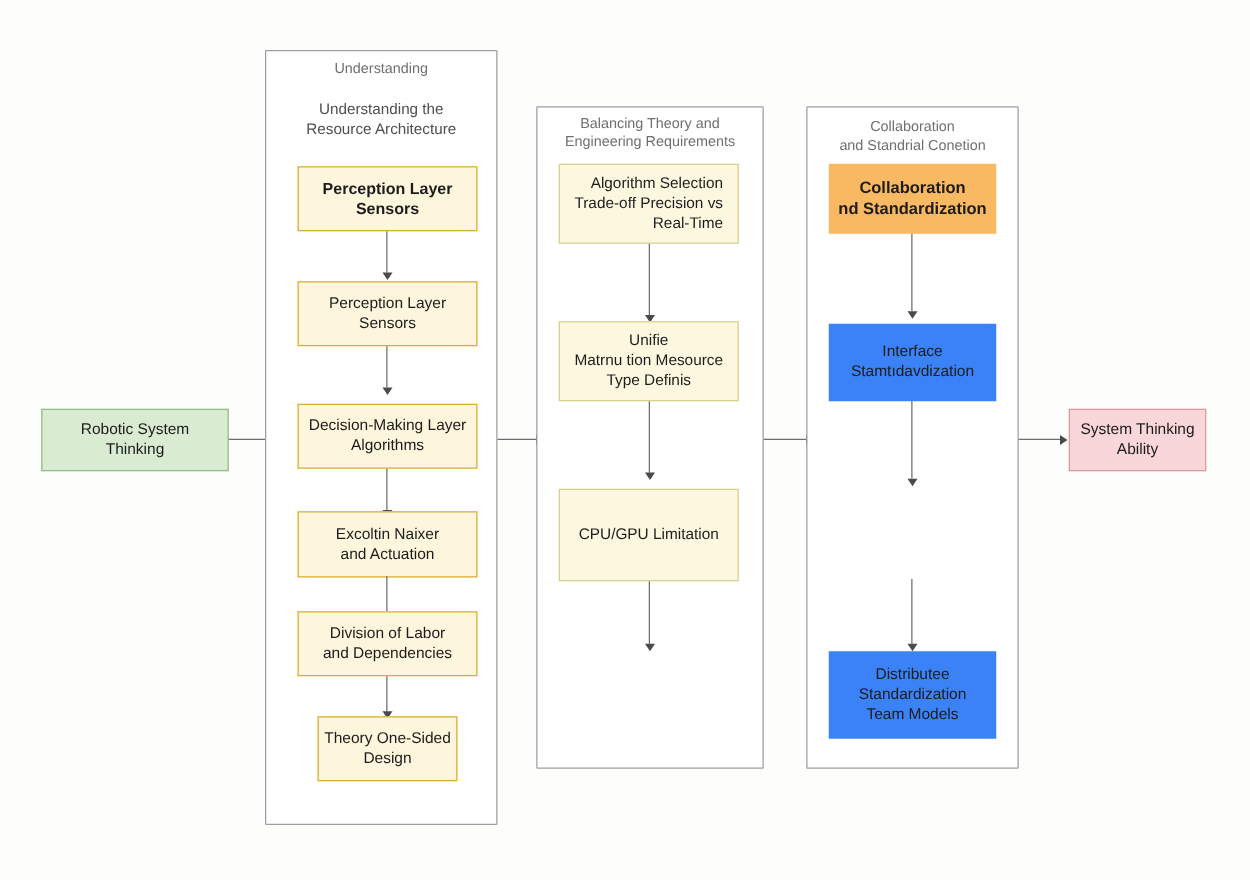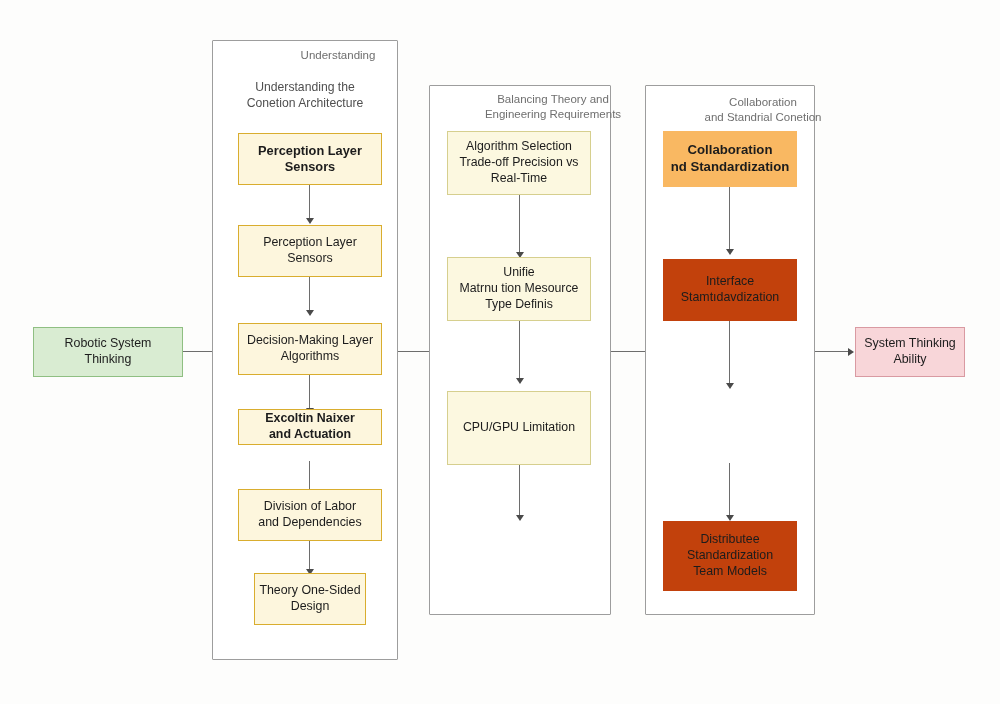--- a/index.html
+++ b/index.html
@@ -42,21 +42,20 @@
     border-radius: 1px;
   }
   .group-title {
     position: absolute;
     box-sizing: border-box;
     text-align: center;
     color: #6f6f6f;
     font-size: 11.5px;
     line-height: 1.34;
     white-space: pre-line;
-    margin-left: 33px;
   }
   .group-subtitle {
     position: absolute;
     box-sizing: border-box;
     text-align: center;
     color: #4f4f4f;
     font-size: 12.2px;
     line-height: 1.35;
     white-space: pre-line;
   }
@@ -72,21 +71,21 @@
     border: 1.4px solid #d9ad2e;
     font-size: 12.8px;
     font-weight: bold;
   }
   .n-cream {
     background: #fcf8e0;
     border: 1.2px solid #d6cf8e;
     font-size: 12.3px;
   }
   .n-orange {
-    background: #c2410c;
+    background: #3b82f6;
     border: none;
     font-size: 12.4px;
   }
   .n-orange-b {
     background: #f9b862;
     border: none;
     font-size: 13.2px;
     font-weight: bold;
   }
   .n-green {
@@ -135,58 +134,58 @@
 
   <div class="node n-green" style="left:33px; top:327px; width:150px; height:50px;">Robotic System
 Thinking</div>
 
   <div class="hline" style="left:183px; top:351px; width:29px;"></div>
   <div class="arrow-right" style="left:212px; top:347.5px;"></div>
 
   <div class="group-box" style="left:212px; top:40px; width:186px; height:620px;"></div>
   <div class="group-title" style="left:212px; top:48px; width:186px;">Understanding</div>
   <div class="group-subtitle" style="left:212px; top:79px; width:186px;">Understanding the
-Conetion Architecture</div>
+Resource Architecture</div>
 
   <div class="node n-pale-b" style="left:238px; top:133px; width:144px; height:52px;">Perception Layer
 Sensors</div>
   <div class="vline" style="left:309px; top:185px; height:33px;"></div>
   <div class="arrow-down" style="left:305.5px; top:218px;"></div>
 
   <div class="node n-pale" style="left:238px; top:225px; width:144px; height:52px;">Perception Layer
 Sensors</div>
   <div class="vline" style="left:309px; top:277px; height:33px;"></div>
   <div class="arrow-down" style="left:305.5px; top:310px;"></div>
 
   <div class="node n-pale" style="left:238px; top:323px; width:144px; height:52px;">Decision-Making Layer
 Algorithms</div>
   <div class="vline" style="left:309px; top:375px; height:33px;"></div>
   <div class="arrow-down" style="left:305.5px; top:408px;"></div>
 
-  <div class="node n-pale" style="left:238px; top:409px; width:144px; height:36px;font-weight:bold;">Excoltin Naixer
+  <div class="node n-pale" style="left:238px; top:409px; width:144px; height:53px;">Excoltin Naixer
 and Actuation</div>
   <div class="vline" style="left:309px; top:461px; height:29px;"></div>
   <div class="arrow-down" style="left:305.5px; top:490px;"></div>
 
   <div class="node n-pale" style="left:238px; top:489px; width:144px; height:52px;">Division of Labor
 and Dependencies</div>
   <div class="vline" style="left:309px; top:541px; height:28px;"></div>
   <div class="arrow-down" style="left:305.5px; top:569px;"></div>
 
   <div class="node n-pale" style="left:254px; top:573px; width:112px; height:52px;">Theory One-Sided
 Design</div>
 
   <div class="hline" style="left:398px; top:351px; width:31px;"></div>
   <div class="arrow-right" style="left:429px; top:347.5px;"></div>
 
   <div class="group-box" style="left:429px; top:85px; width:182px; height:530px;"></div>
   <div class="group-title" style="left:429px; top:92px; width:182px;">Balancing Theory and
 Engineering Requirements</div>
 
-  <div class="node n-cream" style="left:447px; top:131px; width:144px; height:64px;">Algorithm Selection
+  <div class="node n-cream" style="left:447px; top:131px; width:144px; height:64px;text-align:right;">Algorithm Selection
 Trade-off Precision vs
 Real-Time</div>
   <div class="vline" style="left:519px; top:195px; height:57px;"></div>
   <div class="arrow-down" style="left:515.5px; top:252px;"></div>
 
   <div class="node n-cream" style="left:447px; top:257px; width:144px; height:64px;">Unifie
 Matrnu tion Mesource
 Type Definis</div>
   <div class="vline" style="left:519px; top:321px; height:57px;"></div>
   <div class="arrow-down" style="left:515.5px; top:378px;"></div>

